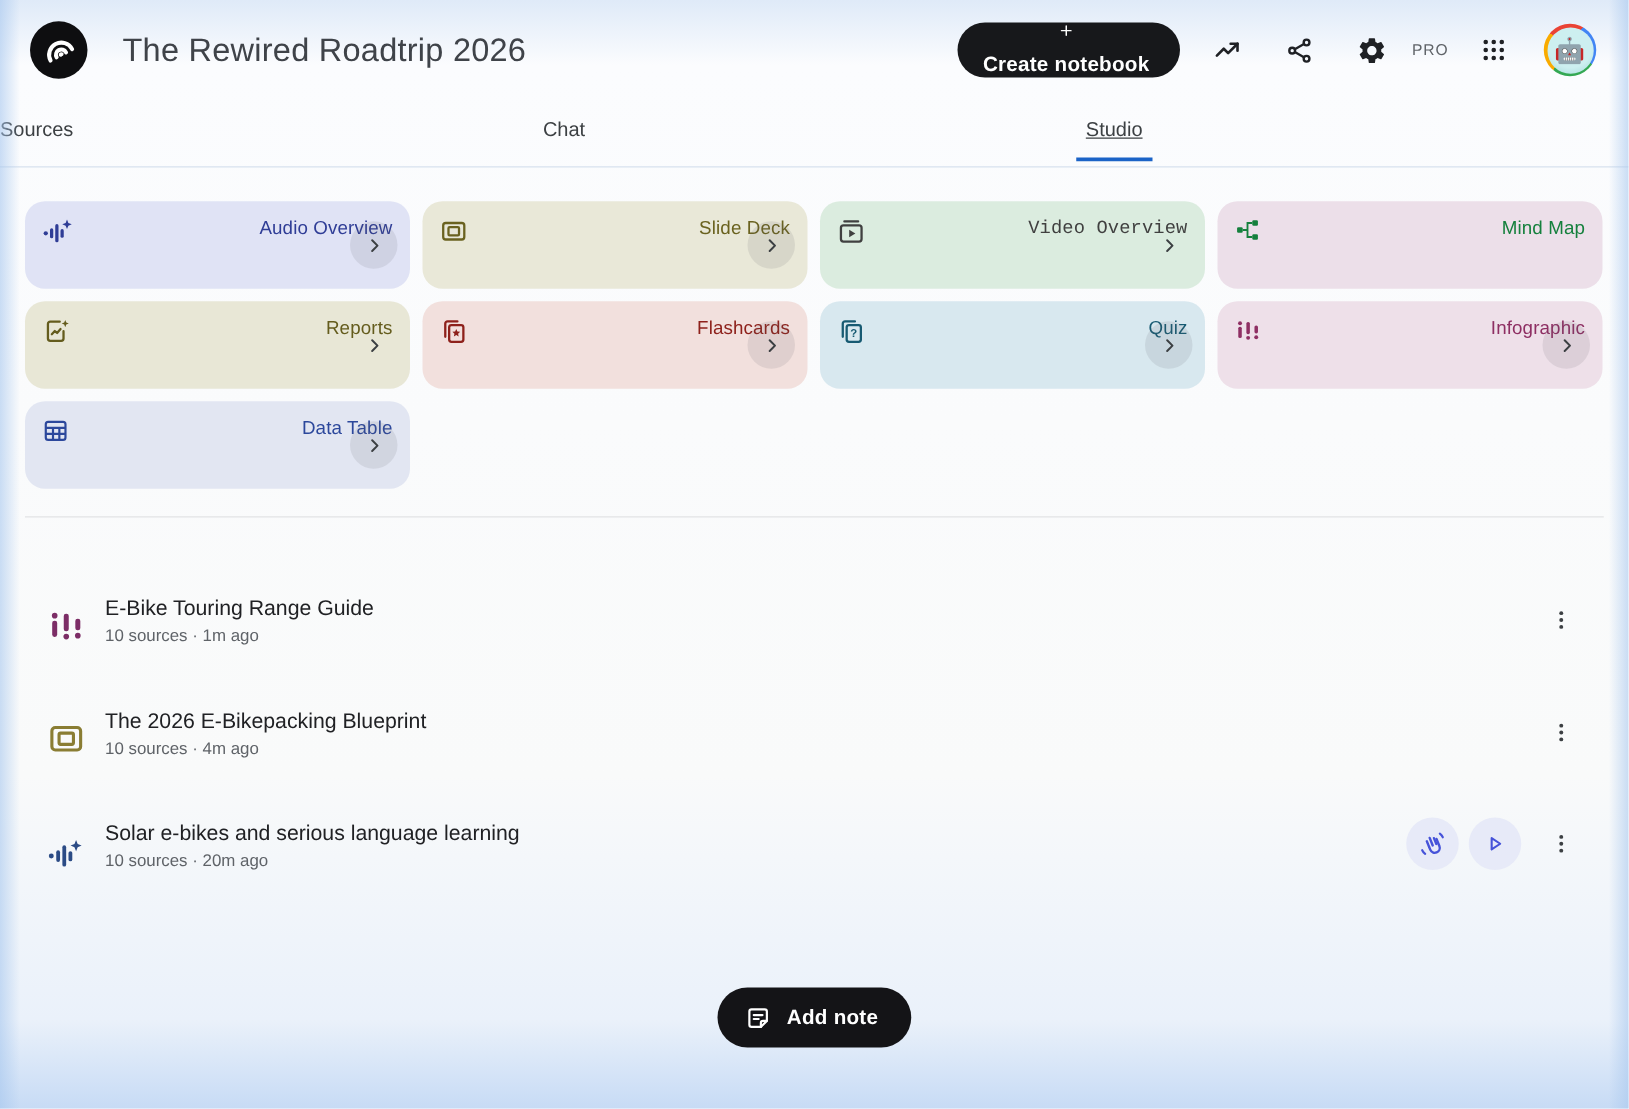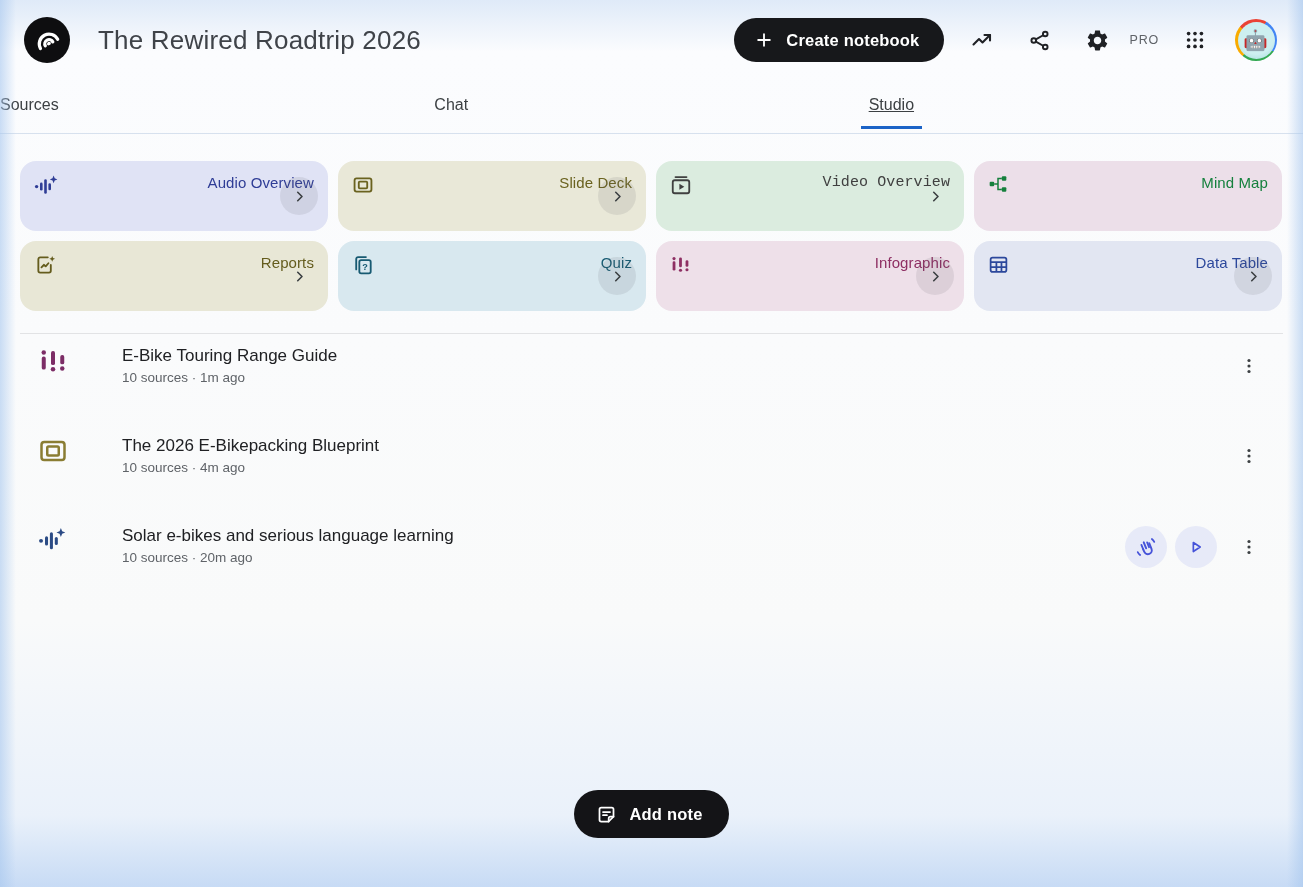--- a/index.html
+++ b/index.html
@@ -9,21 +9,21 @@
   .edge{position:absolute;top:0;bottom:0;width:16px;pointer-events:none;z-index:5;}
   .edge.left{left:0;background:linear-gradient(90deg,rgba(167,199,238,.6),rgba(167,199,238,0));}
   .edge.right{right:0;background:linear-gradient(270deg,rgba(167,199,238,.6),rgba(167,199,238,0));}
 
   
   .header{display:flex;align-items:center;height:80px;padding:0 26px 0 24px;position:relative;z-index:2;justify-content:center;}
   .logo-btn{width:46px;height:46px;border-radius:50%;background:#0e0e10;display:flex;align-items:center;justify-content:center;cursor:pointer;flex:0 0 auto;}
   .nb-title{margin-left:28px;font-size:26px;color:#3f4349;letter-spacing:.2px;white-space:nowrap;cursor:text;}
   .spacer{flex:1;}
   .create-btn{display:flex;align-items:center;gap:12px;height:44px;padding:0 24px 0 20px;border-radius:24px;
-    background:#17181b;color:#fff;font-size:16.5px;font-weight:600;cursor:pointer;letter-spacing:.2px;}
+    background:#17181b;color:#fff;font-size:16.5px;font-weight:600;cursor:pointer;letter-spacing:.2px;flex-direction:column;}
   .icon-btn{width:40px;height:40px;display:flex;align-items:center;justify-content:center;color:#1f2125;cursor:pointer;margin-left:18px;border-radius:50%;}
   .pro{margin-left:12px;font-size:12.5px;color:#5f6368;letter-spacing:.8px;font-weight:500;}
   .apps-btn{margin-left:16px;}
   .avatar{margin-left:20px;width:42px;height:42px;border-radius:50%;padding:2.5px;box-sizing:border-box;cursor:pointer;
     background:conic-gradient(from -50deg,#ea4335 0 22%,#4285f4 22% 48%,#34a853 48% 75%,#f9ab00 75% 100%);}
   .avatar-inner{width:100%;height:100%;border-radius:50%;background:radial-gradient(circle at 50% 40%,#cdeff0 0 60%,#9fd8d8 100%);
     display:flex;align-items:center;justify-content:center;font-size:20px;overflow:hidden;}
 
   
   .tabs{display:flex;height:53px;border-bottom:1px solid #d7e1ee;position:relative;z-index:2;}
@@ -38,21 +38,21 @@
     display:flex;flex-direction:row;justify-content:space-between;}
   .card .card-label{font-size:15px;font-weight:500;letter-spacing:.1px;}
   .card .card-icon{height:20px;display:flex;}
   .chev{position:absolute;right:10px;top:50%;transform:translateY(-50%);width:38px;height:38px;border-radius:50%;
     display:flex;align-items:center;justify-content:center;color:#3c4043;cursor:pointer;}
   .chev.circle{background:rgba(88,92,98,.12);}
   .divider{border:none;border-top:1px solid #e2e3e5;margin:22px 0 0;}
 
   
   .artifacts{padding:12px 0 0;position:relative;z-index:2;}
-  .row{display:flex;align-items:flex-start;height:90px;padding:0 34px 0 38px;cursor:pointer;gap:38px;}
+  .row{display:flex;align-items:flex-end;height:90px;padding:0 34px 0 38px;cursor:pointer;}
   .row-icon{width:32px;display:flex;margin-right:14px;flex:0 0 auto;}
   .row-text{display:flex;flex-direction:column;gap:4px;}
   .row-title{font-size:17px;color:#202124;}
   .row-meta{font-size:13.5px;color:#5f6368;}
   .row-actions{margin-left:auto;display:flex;align-items:center;gap:8px;}
   .circle-btn{width:42px;height:42px;border-radius:50%;background:#e7eaf8;color:#4653d9;display:flex;align-items:center;justify-content:center;cursor:pointer;}
   .dots-btn{width:40px;height:40px;display:flex;align-items:center;justify-content:center;color:#3c4043;cursor:pointer;margin-left:4px;border-radius:50%;}
 
   
   .addnote-wrap{position:absolute;left:0;right:0;bottom:49px;display:flex;justify-content:center;z-index:3;}
@@ -260,20 +260,34 @@
             </svg>
           </span>
         <span class="card-label">Reports</span>
         <span class="chev">
             <svg width="17" height="17" viewBox="0 0 24 24">
               <use href="#i-chev"></use>
             </svg>
           </span>
       </div>
 
+      <div class="card" style="background: rgb(242, 224, 221); color: rgb(142, 33, 27);">
+        <span class="card-icon">
+            <svg width="22" height="22" viewBox="0 0 24 24">
+              <use href="#i-cards"></use>
+              <use href="#i-star"></use>
+            </svg>
+          </span>
+        <span class="card-label">Flashcards</span>
+        <span class="chev circle">
+            <svg width="17" height="17" viewBox="0 0 24 24">
+              <use href="#i-chev"></use>
+            </svg>
+          </span>
+      </div>
 
       <div class="card" style="background: rgb(216, 232, 239); color: rgb(23, 90, 114);">
         <span class="card-icon">
             <svg width="22" height="22" viewBox="0 0 24 24">
               <use href="#i-cards"></use>
               <text x="14.2" y="17.4" text-anchor="middle" font-size="10" font-weight="bold" fill="currentColor" font-family="Liberation Sans,sans-serif">?</text>
             </svg>
           </span>
         <span class="card-label">Quiz</span>
         <span class="chev circle">

